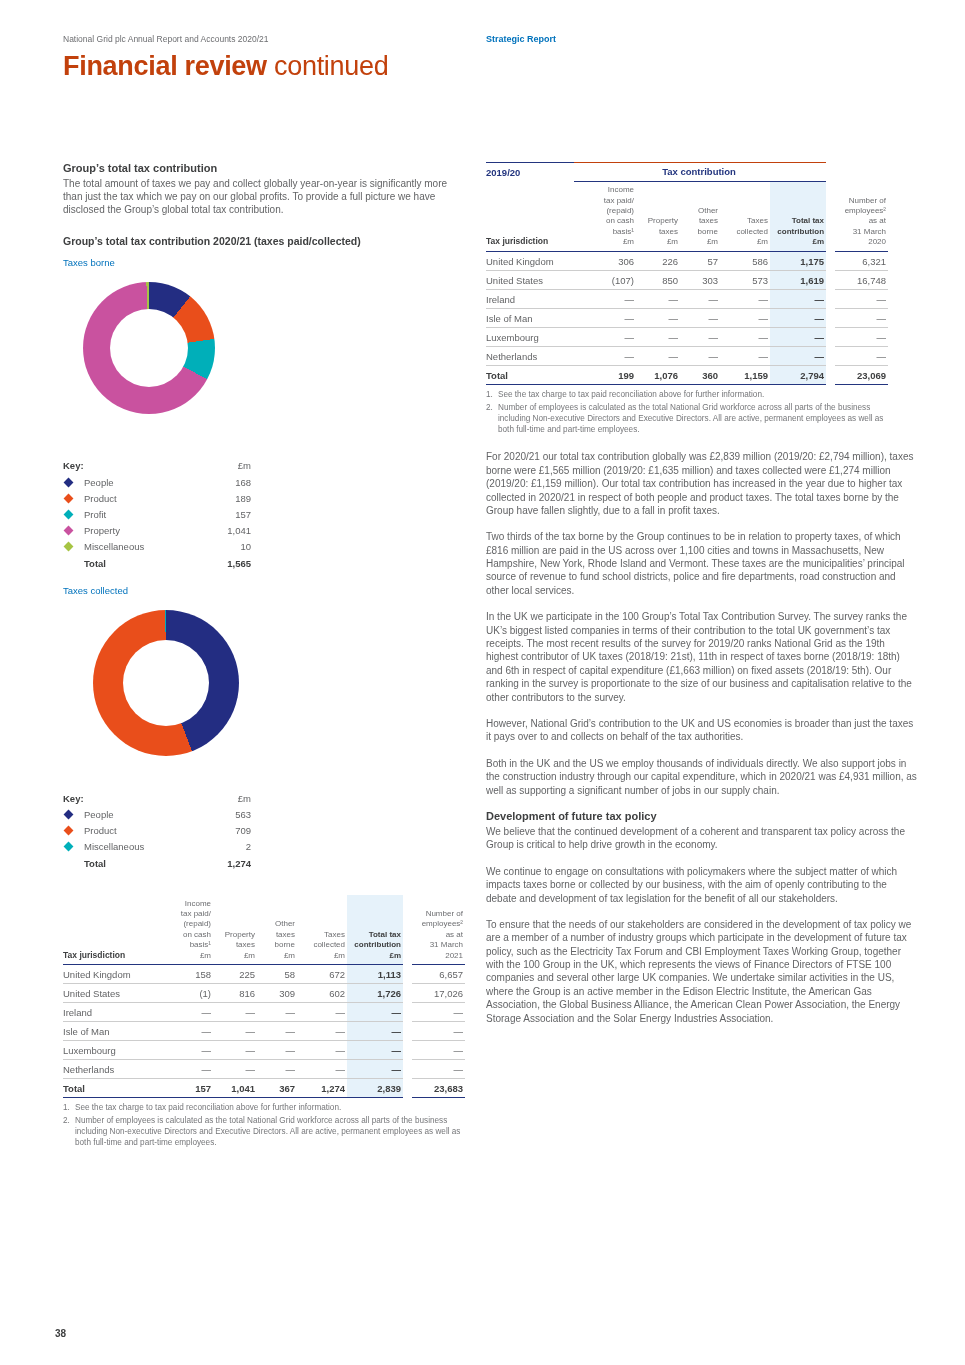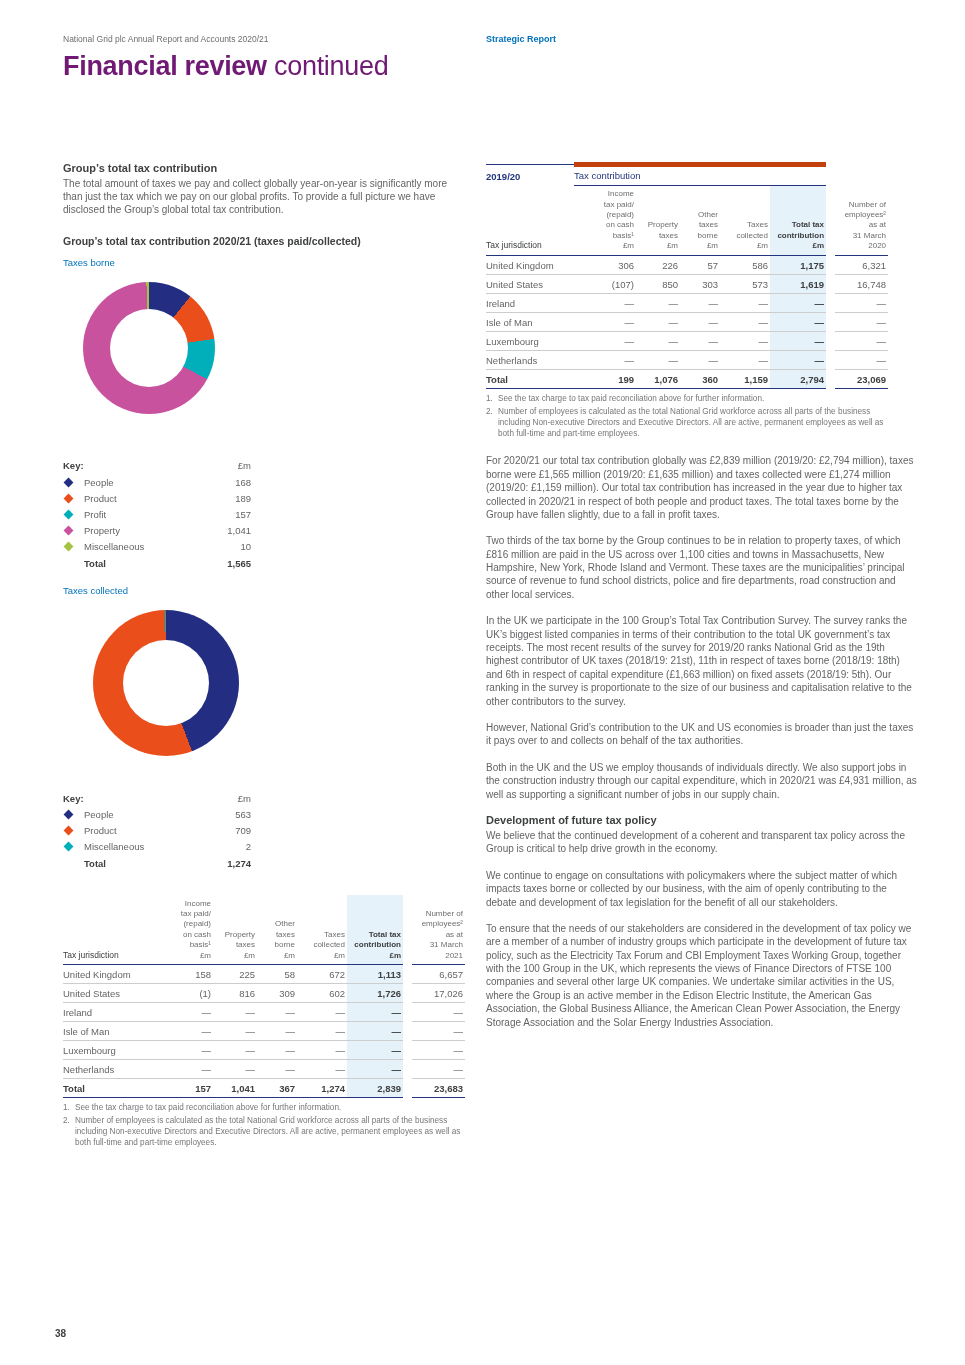--- a/index.html
+++ b/index.html
@@ -4,21 +4,21 @@
 <style>
   *{box-sizing:border-box;margin:0;padding:0}
   html,body{background:#fff}
   body{font-family:"Liberation Sans",sans-serif;color:#636466}
   .page{position:relative;width:965px;height:1365px;background:#fff;padding:34px 63px 0;overflow:hidden}
 
   .page-header{display:flex;align-items:flex-start}
   .meta{width:423px;flex:none;font-size:8.5px;color:#6d6e71}
   .section-label{font-size:9px;font-weight:bold;color:#0072bc}
 
-  h1.title{margin:8px 0 0;font-size:27px;line-height:1.1;color:#701a75;font-weight:bold;letter-spacing:-0.3px}
+  h1.title{margin:8px 0 0;font-size:27px;line-height:1.1;color:#c2410c;font-weight:bold;letter-spacing:-0.3px}
   h1.title .t-light{font-weight:normal}
 
   .cols{display:flex;margin-top:80px}
   .col-left{width:395px;flex:none;margin-right:28px}
   .col-right{width:432px;flex:none}
 
   h2.sec{font-size:11px;font-weight:bold;color:#3f4041;margin:0 0 3px}
   h3.sec2{font-size:10.5px;font-weight:bold;color:#3f4041;margin:18px 0 10px}
   p.body{font-size:10px;line-height:1.34;color:#636466;margin:0 0 13px}
   .intro{margin-bottom:6px}
@@ -37,23 +37,23 @@
   .key-head .k1{font-weight:bold;color:#3f4041}
   .key-label{display:flex;align-items:center}
   .diamond{width:7px;height:7px;transform:rotate(45deg);flex:none;margin:0 12px 0 2px}
   .key-total{font-weight:bold;color:#3f4041}
   .key-total .key-label{padding-left:21px}
 
   .tblwrap{margin-top:24px}
   table.tc{border-collapse:collapse;table-layout:fixed;width:402px;font-size:9.5px;color:#636466}
   table.tc td{padding:3.5px 2px 3.5px 0;vertical-align:bottom}
   .td-year{font-weight:bold;color:#23357f;border-top:1px solid #23357f;text-align:left}
-  .td-span{font-weight:normal;color:#23357f;border-top:5px solid #c2410c;border-bottom:1px solid #23357f;}
+  .td-span{font-weight:bold;color:#23357f;border-top:1px solid #c2410c;border-bottom:1px solid #23357f;text-align:center}
   .th{vertical-align:bottom;text-align:right;white-space:pre-line;font-size:8px;line-height:1.3;color:#6d6e71;border-bottom:1px solid #23357f;padding-top:5px}
-  .th-jur{text-align:left;font-weight:normal;color:#3f4041;font-size:8.5px}
+  .th-jur{text-align:left;font-weight:bold;color:#3f4041;font-size:8.5px}
   .th-tot{font-weight:bold;color:#3f4041;background:#e6f2fa}
   .trow-data td{border-bottom:1px solid #cdcdcd;text-align:right}
   .trow-data .td-jur{text-align:left}
   .td-tot{font-weight:bold;color:#3f4041;background:#e6f2fa}
   .td-gap{border:none !important;background:#fff !important;padding:0 !important}
   .trow-total td{border-top:1px solid #23357f;border-bottom:1px solid #23357f;font-weight:bold;color:#3f4041;text-align:right}
   .trow-total .td-jur{text-align:left}
 
   .footnotes{margin-top:5px;width:402px}
   .fn{display:flex;font-size:8.2px;line-height:1.32;color:#76777a;margin-top:2px}

